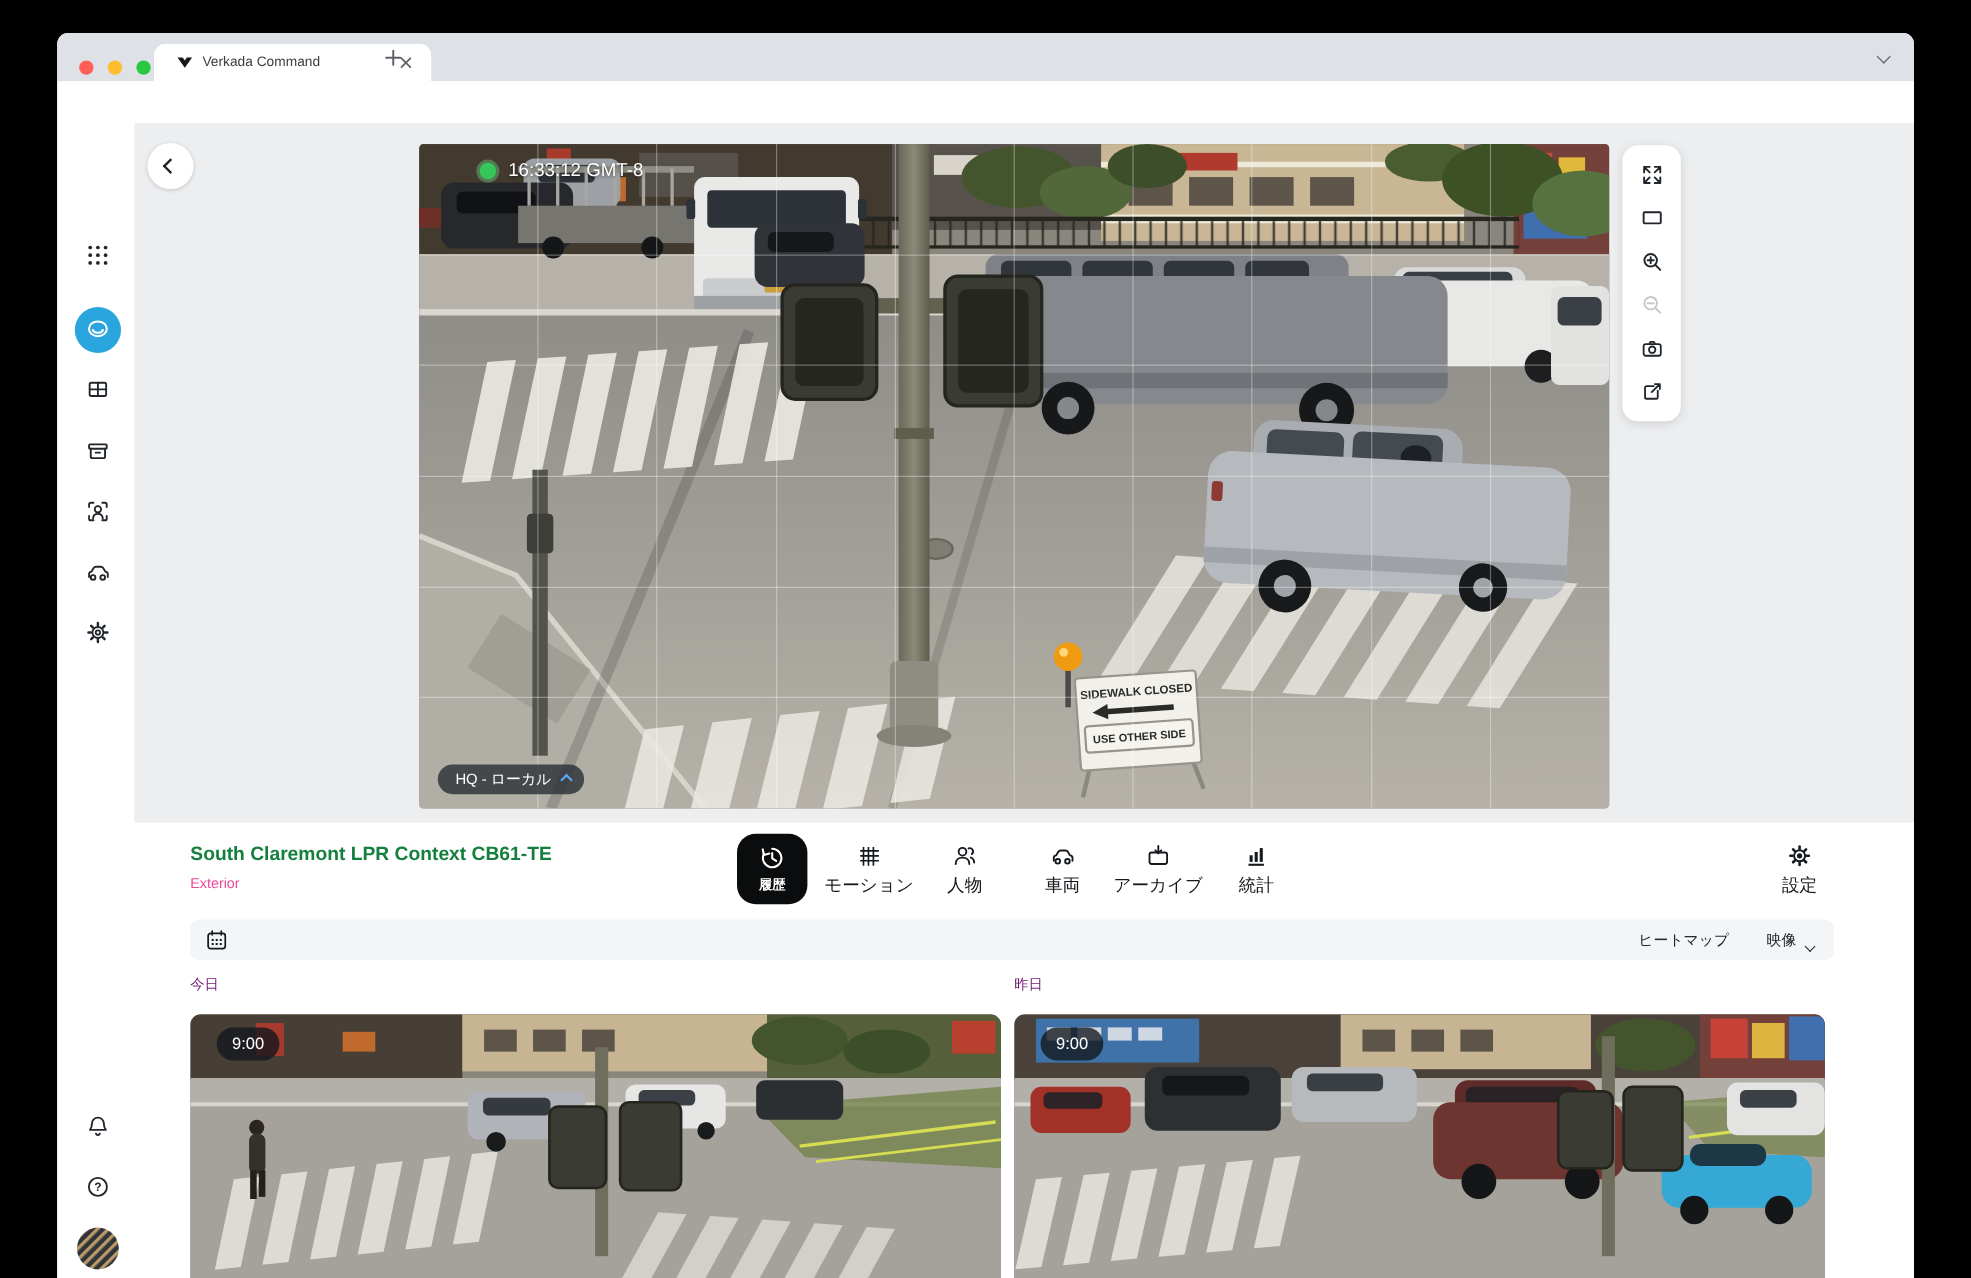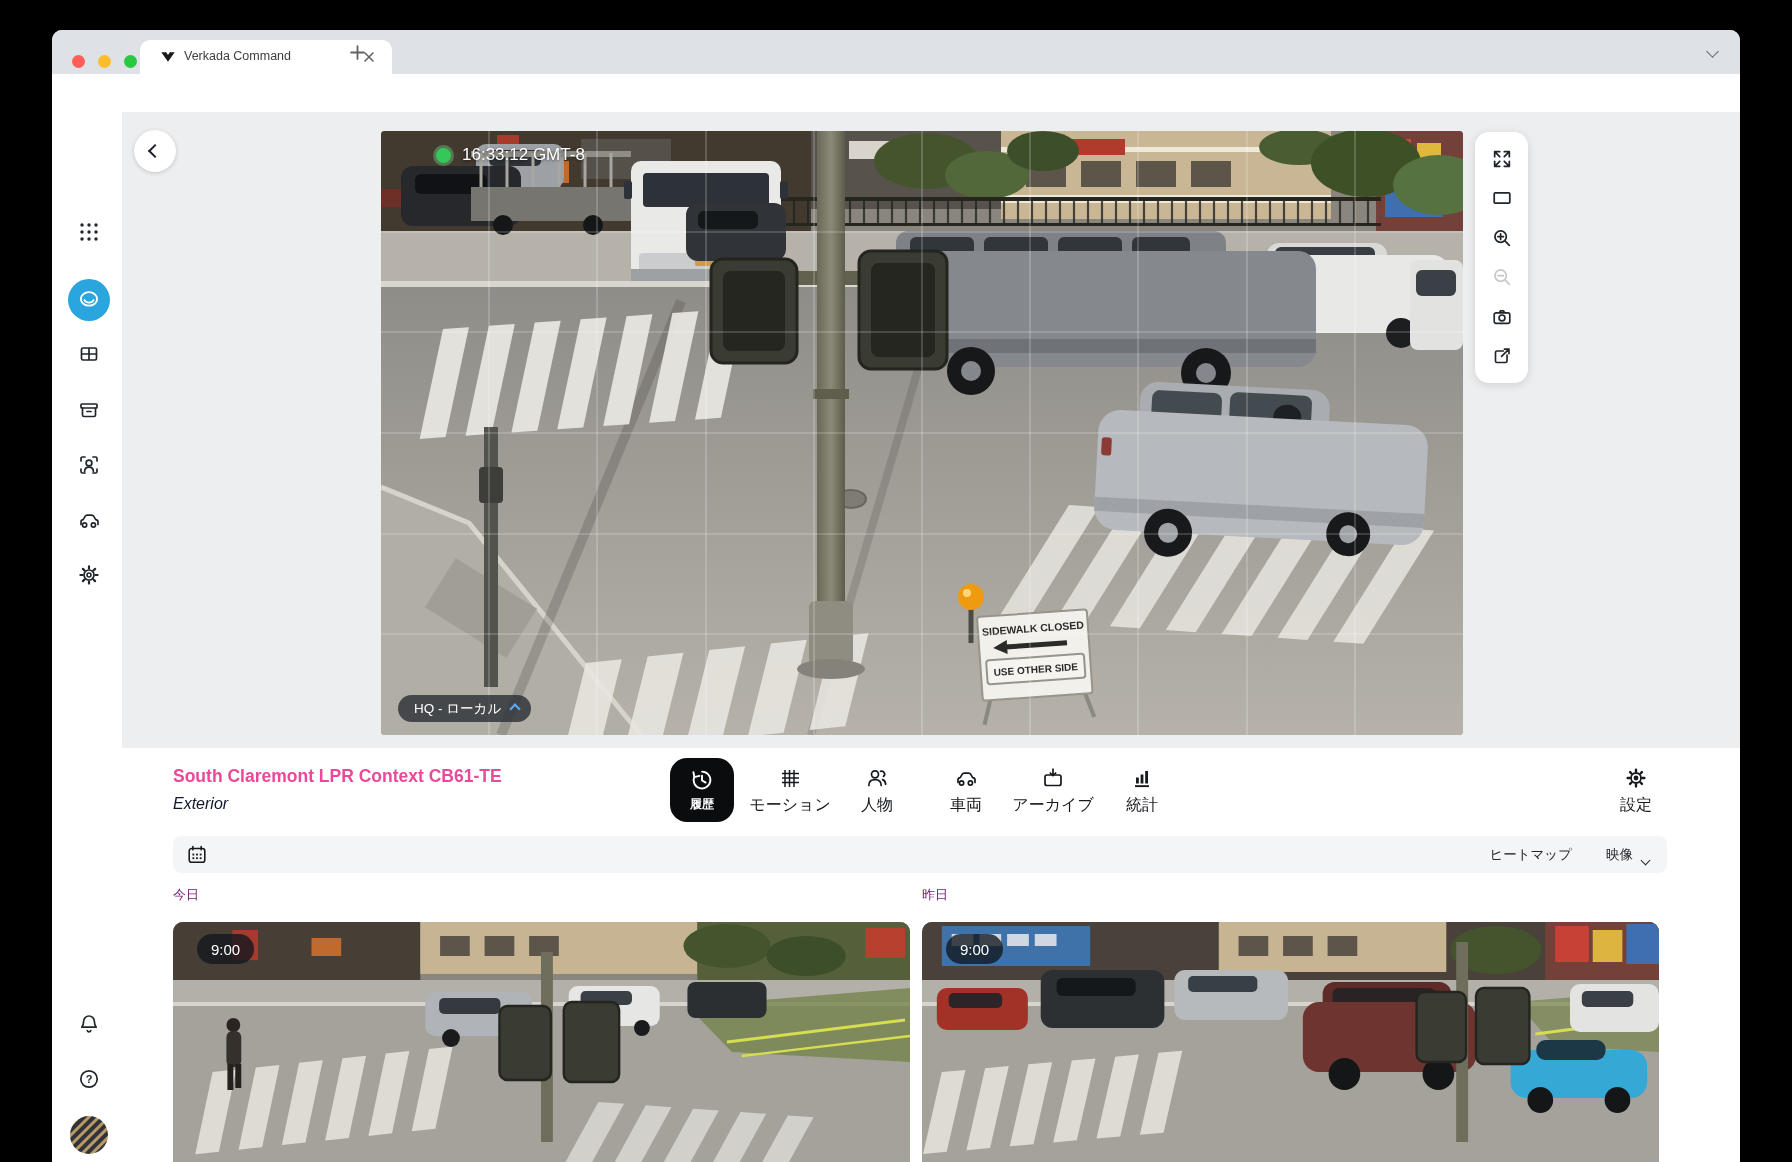--- a/index.html
+++ b/index.html
@@ -35,22 +35,22 @@
   #livedot{width:15px;height:15px;border-radius:50%;background:var(--live_green,#35c759);box-shadow:0 0 0 3px rgba(120,235,150,.35);}
   #livetime{font-size:17px;color:#fff;text-shadow:0 1px 3px rgba(0,0,0,.55);}
   #hqpill{left:17px;top:564px;height:27px;background:rgba(38,44,50,.78);border-radius:14px;display:flex;align-items:center;padding:0 12px 0 16px;gap:10px;}
   #hqpill span.lbl{font-size:13.5px;color:#fff;}
   #hqpill .chev{width:6px;height:6px;border-color:#5aa9f7;}
   
   #toolcard{left:1423px;top:102px;width:53px;height:251px;background:#fff;border-radius:14px;
     box-shadow:0 2px 10px rgba(0,0,0,.13);display:flex;flex-direction:column;align-items:center;justify-content:space-between;padding:15px 0;box-sizing:border-box;}
   .tc-btn{width:24px;height:24px;display:flex;align-items:center;justify-content:center;}
   
-  #cam-title{left:121px;top:736px;font-size:17.5px;font-weight:bold;color:#ec4899;}
-  #cam-sub{left:121px;top:765px;font-size:16px;color:#0f172a;font-style:italic;}
+  #cam-title{left:121px;top:736px;font-size:17.5px;font-weight:bold;color:#15803d;}
+  #cam-sub{left:121px;top:765px;font-size:13px;color:#ec4899;}
   .tabitem{top:728px;width:80px;height:66px;display:flex;flex-direction:column;align-items:center;justify-content:center;gap:5px;}
   .tabitem .tlabel{font-size:16px;color:#15191d;white-space:nowrap;}
   #tab-history{left:618px;top:728px;width:64px;height:64px;border-radius:17px;background:#0a0c0e;
     display:flex;flex-direction:column;align-items:center;justify-content:center;gap:4px;font-weight:bold;}
   #tab-history .tlabel{color:#fff;font-size:12px;}
   #filterbar{left:121px;top:806px;width:1494px;height:37px;background:#f4f5f7;border-radius:8px;display:flex;align-items:center;padding:0 18px 0 13px;box-sizing:border-box;}
   #fb-right{margin-left:auto;display:flex;align-items:center;gap:34px;}
   .fb-text{font-size:13.5px;color:#23282d;font-weight:500;}
   #view-dd{display:flex;align-items:flex-end;gap:9px;}
   #view-dd .chev{width:6px;height:6px;border-width:1.8px;border-color:#23282d;}

